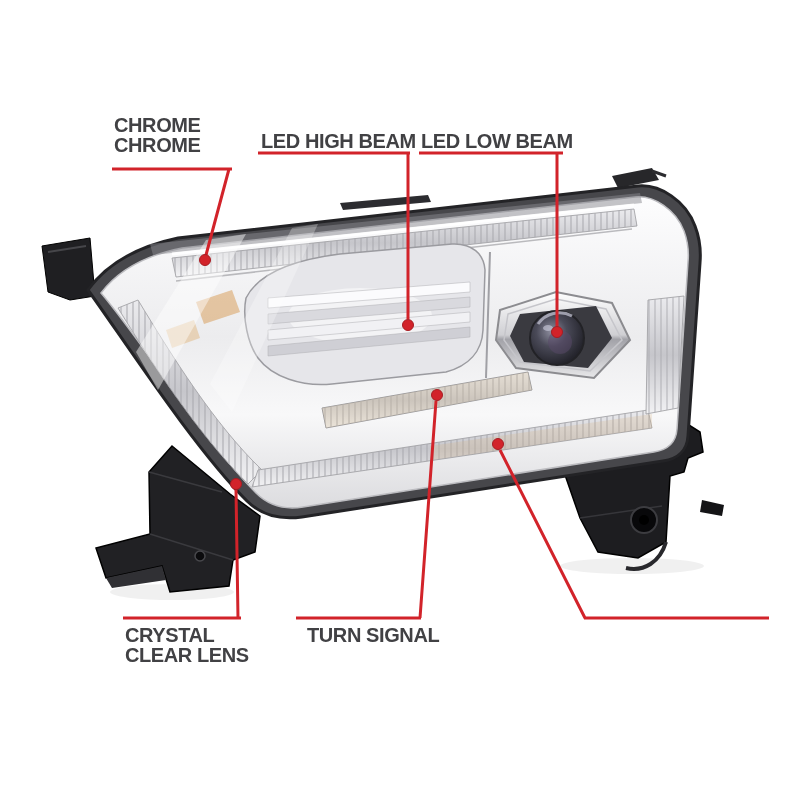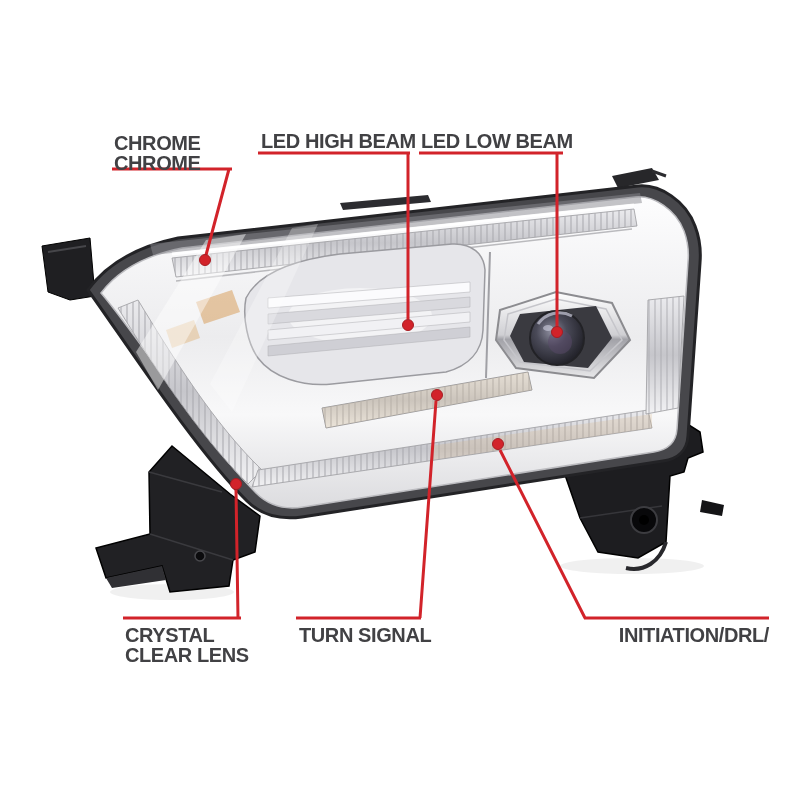--- a/index.html
+++ b/index.html
@@ -174,39 +174,38 @@
     <g>
       <path class="cline" d="M296 618 L421 618 M420 618 L436 401"></path>
       <circle class="cdot" cx="437" cy="395" r="5.5"></circle>
     </g>
     <g>
       <path class="cline" d="M584 618 L769 618 M585 618 L500 450"></path>
       <circle class="cdot" cx="498" cy="444" r="5.5"></circle>
     </g>
   </svg>
 
-  <div class="label" style="left:114px;top:133px">
+  <div class="label" style="left:114px;top:115px">
     <span>CHROME</span>
     <span>CHROME</span>
   </div>
 
   <div class="label" style="left:261px;top:131px">
     <span>LED HIGH BEAM</span>
   </div>
 
   <div class="label" style="left:421px;top:131px">
     <span>LED LOW BEAM</span>
   </div>
 
   <div class="label" style="left:125px;top:625px">
     <span>CRYSTAL</span>
     <span>CLEAR LENS</span>
   </div>
 
-  <div class="label" style="left:299px;top:625px">
+  <div class="label" style="left:307px;top:625px">
     <span>TURN SIGNAL</span>
   </div>
 
   <div class="label right" style="right:31px;top:625px">
-    <span>INITIATION/DRL/</span>
   </div>
 
 </div>
 
 </body></html>

